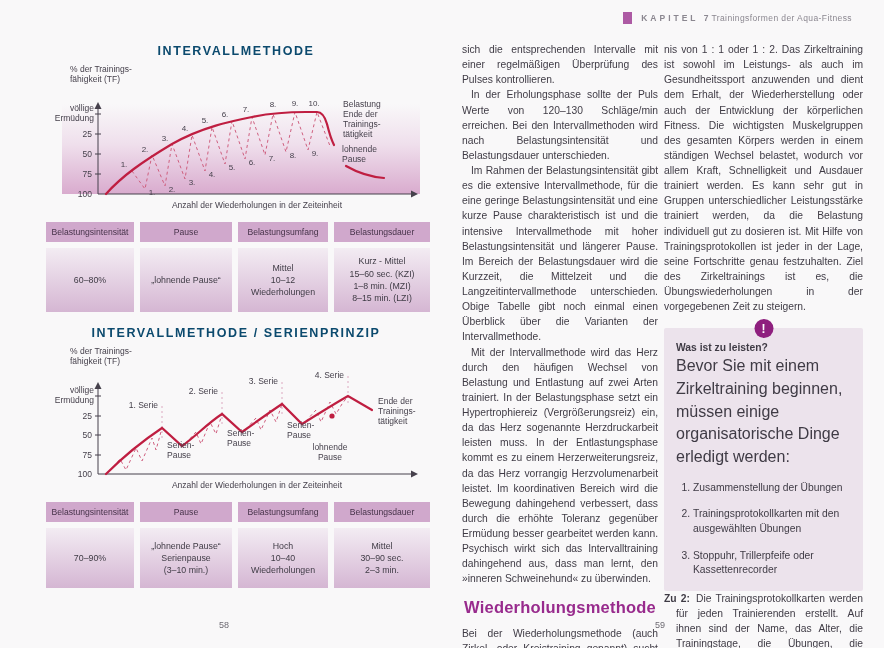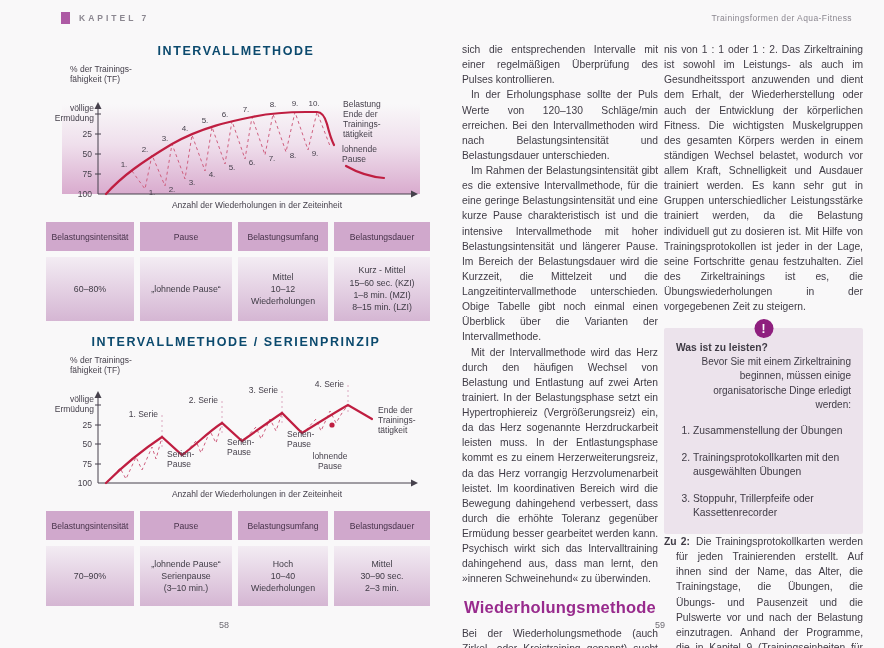--- a/index.html
+++ b/index.html
@@ -2,46 +2,46 @@
 <html lang="de"><head>
 <meta charset="utf-8">
 <style>
   html,body{margin:0;padding:0;}
   body{
     width:884px;height:648px;position:relative;overflow:hidden;
     background:#f9f8f9;color:#3f3b45;
     font-family:"Liberation Sans",sans-serif;
   }
   
-  .pagehead{position:absolute;top:12px;left:30px;right:32px;display:flex;justify-content:space-between;align-items:center;padding-left:31px;}
+  .pagehead{position:absolute;top:12px;left:30px;right:32px;display:flex;justify-content:flex-end;align-items:center;padding-left:31px;}
   .chapter{display:flex;align-items:center;gap:9px;font-size:8.5px;letter-spacing:3px;color:#8b8790;font-weight:bold;}
   .chapter .sq{width:9px;height:12px;background:#ad5aa4;display:inline-block;}
   .running{font-size:8.5px;color:#8b8790;letter-spacing:0.4px;}
   
   .left-col{position:absolute;left:40px;top:44px;width:392px;}
   .mid-col{position:absolute;left:462px;top:42px;width:196px;}
   .right-col{position:absolute;left:664px;top:42px;width:199px;}
   .chart-title{text-align:center;font-size:12.5px;font-weight:bold;letter-spacing:1.6px;color:#0c4a6e;margin:0 0 2px 0;}
   .chart-title.second{margin-top:14px;}
   svg text{font-family:"Liberation Sans",sans-serif;fill:#46414c;}
   
   .ptable{display:grid;grid-template-columns:88px 92px 90px 96px;gap:6px;margin:6px 0 0 6px;}
-  .th{background:#d0a8cc;color:#463249;font-size:8.6px;height:29px;display:flex;align-items:center;justify-content:center;text-align:center;}
+  .th{background:#d0a8cc;color:#463249;font-size:8.6px;height:20px;display:flex;align-items:center;justify-content:center;text-align:center;}
   .td{background:linear-gradient(#f3ecf3,#d5b6d3);font-size:8.8px;line-height:1.4;display:flex;align-items:center;justify-content:center;text-align:center;white-space:pre-line;}
   .t1 .td{height:64px;} .t2 .td{height:60px;}
   
   .bodytext p{margin:0;font-size:10.3px;line-height:1.47;text-align:justify;}
   .bodytext p.ind{text-indent:9px;}
   h2.method{color:#982b8d;font-size:16.5px;font-weight:bold;text-align:center;margin:11px 0 9px 0;letter-spacing:0.2px;}
   
   .infobox{position:relative;background:#ece3ec;margin-top:14px;padding:14px 12px 12px 12px;border-radius:2px;}
   .infobox .badge{position:absolute;top:-9px;left:50%;transform:translateX(-50%);width:19px;height:19px;border-radius:50%;
     background:#8e1f7e;color:#fff;font-size:12px;font-weight:bold;display:flex;align-items:center;justify-content:center;}
   .infobox .btitle{font-size:10.3px;font-weight:bold;margin:0 0 2px 0;}
-  .infobox p{margin:0;font-size:10px;line-height:1.42;text-align:right;}
+  .infobox p{margin:0;font-size:16px;line-height:1.42;text-align:left;}
   .infobox ol{margin:2px 0 0 0;padding-left:17px;font-size:10.3px;line-height:1.42;}
   .infobox ol li{margin:12px 0 1px 0;}
   .zu{margin-top:11px;font-size:10.3px;line-height:1.45;padding-left:12px;text-indent:-12px;text-align:left;}
   .zu b{margin-right:6px;}
   .pn{position:absolute;bottom:18px;font-size:9px;color:#6d6a72;}
   .pn.l{left:219px;} .pn.r{left:655px;}
 </style>
 </head>
 <body>
 

